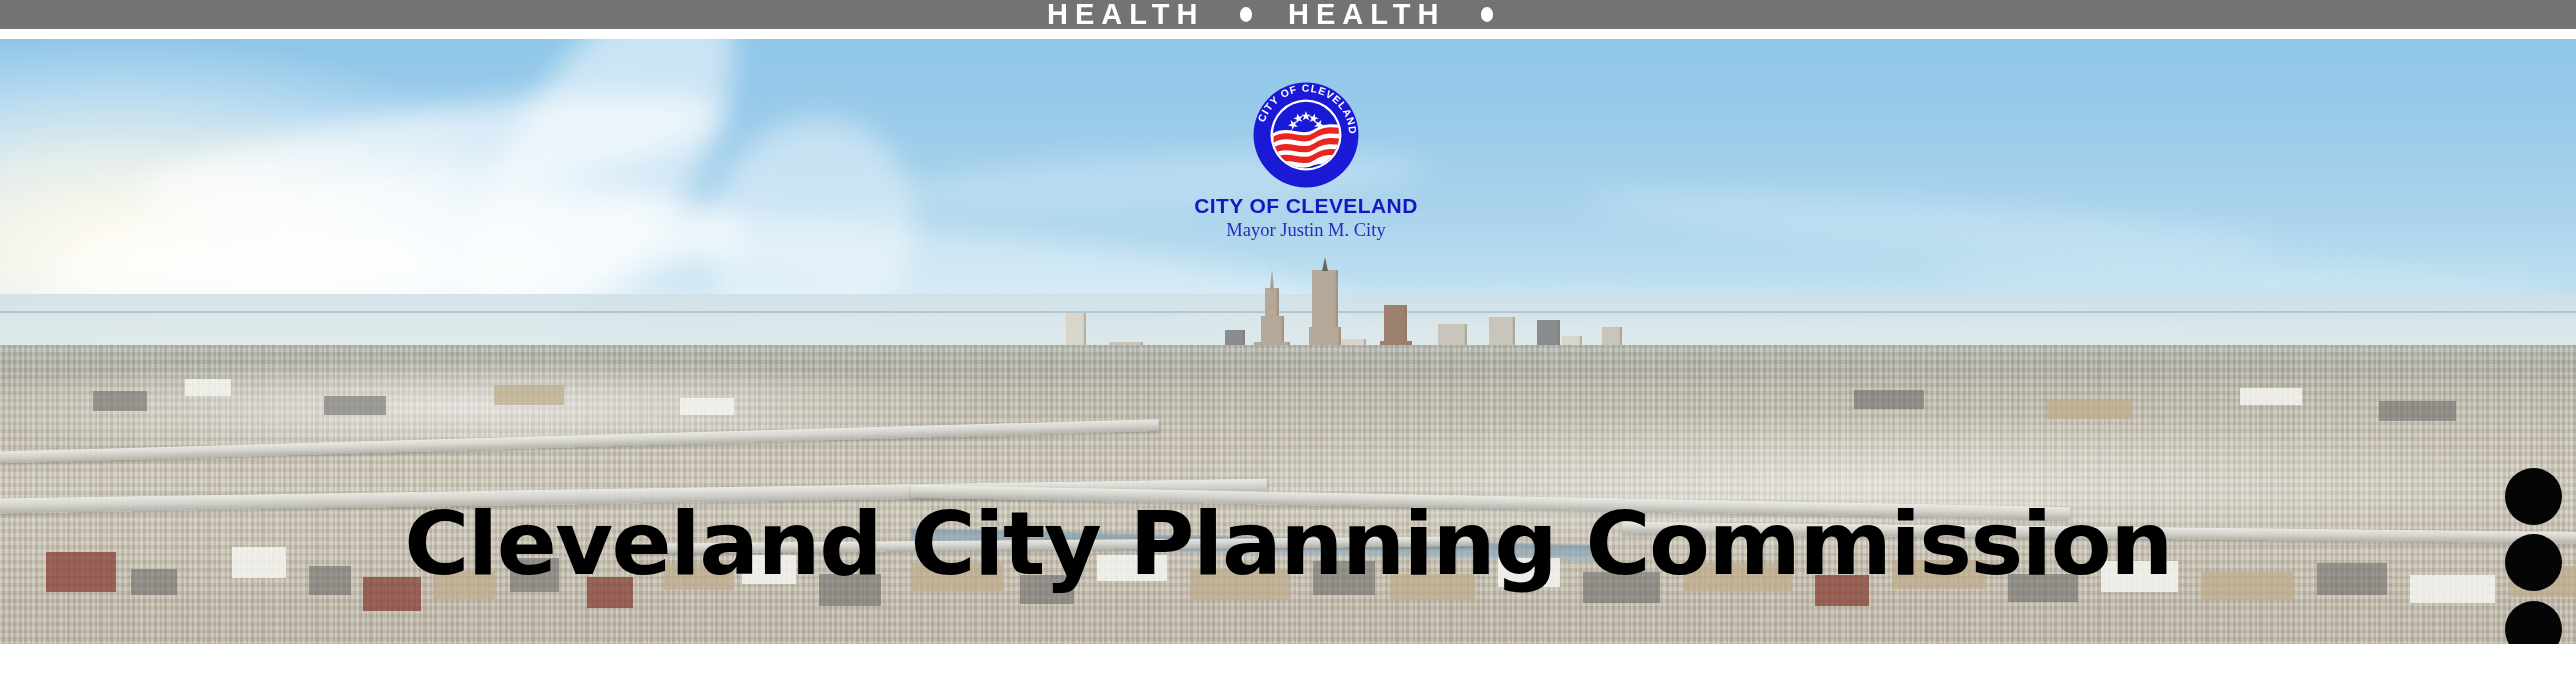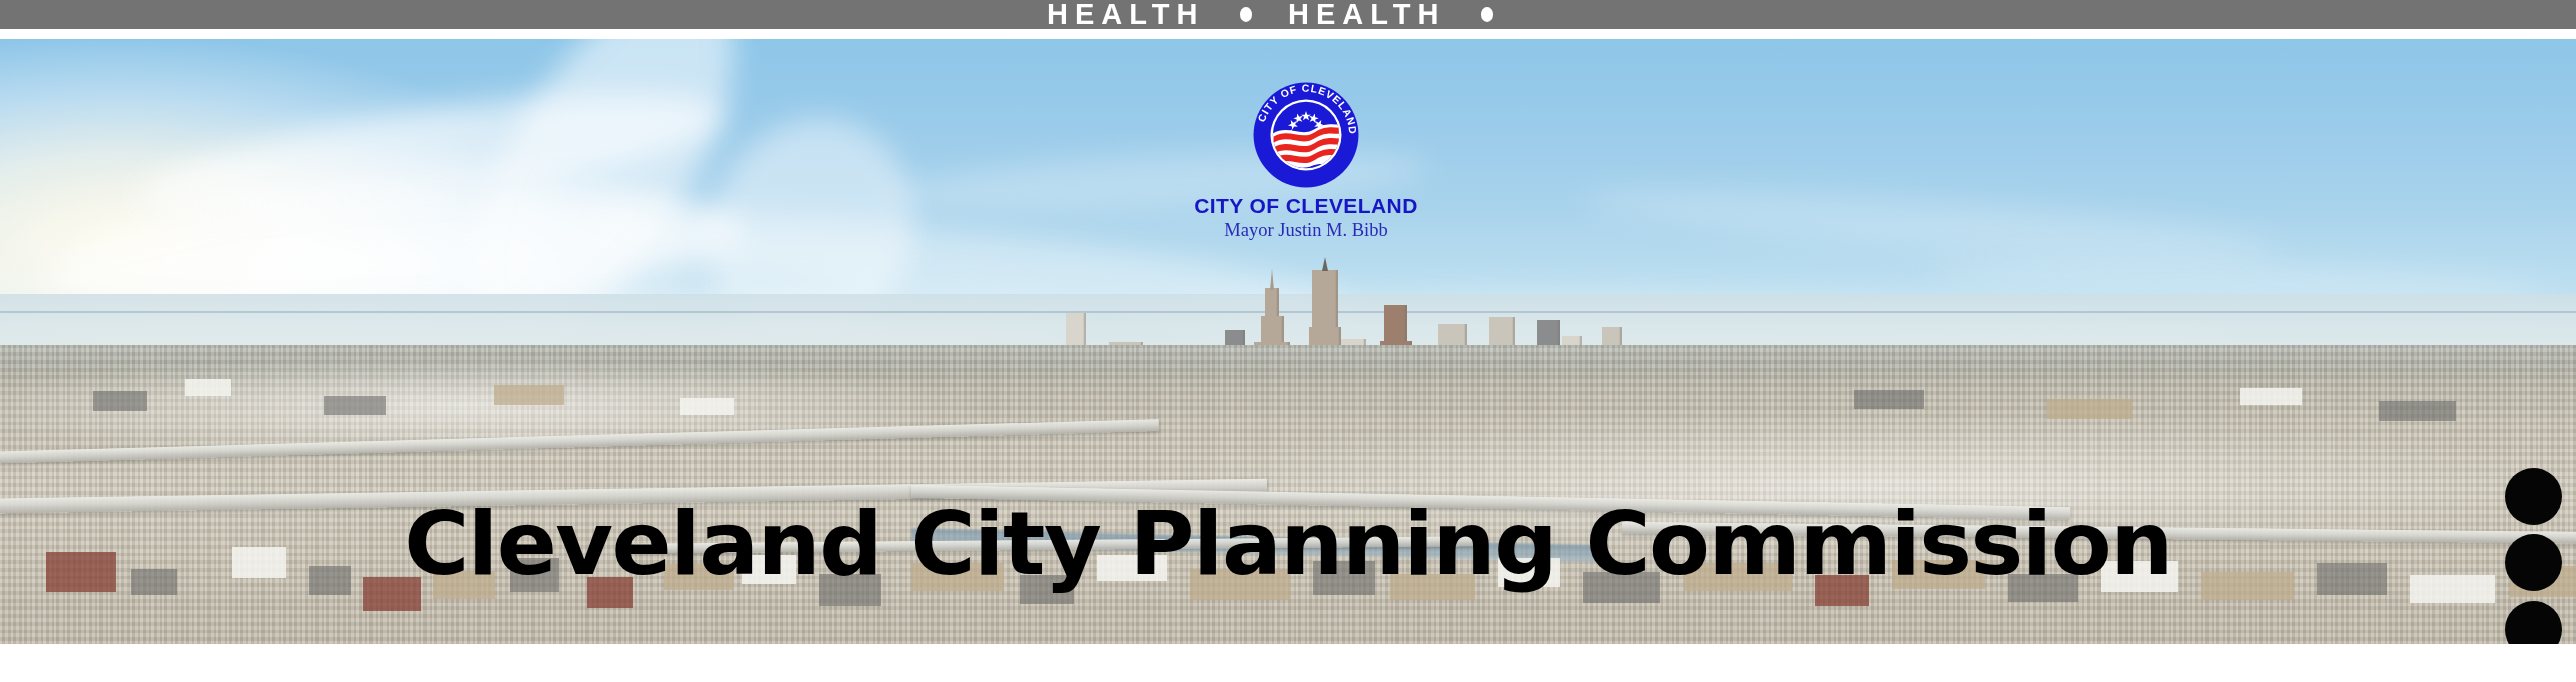--- a/index.html
+++ b/index.html
@@ -481,21 +481,21 @@
           </g>
           <g clip-path="url(#innerClip)">
             <path d="M27,68 C47,56 64,74 82,62 C98,52 110,58 118,56 L118,108 C104,112 92,104 78,110 C62,117 44,106 27,112 Z" fill="#ffffff"></path>
             <path d="M28,72 C48,60 64,78 82,66 C98,56 110,62 117,60 L117,68 C108,70 98,64 82,74 C64,86 48,68 28,80 Z" fill="#e8251f"></path>
             <path d="M28,86 C48,74 64,92 82,80 C98,70 110,76 117,74 L117,82 C108,84 98,78 82,88 C64,100 48,82 28,94 Z" fill="#e8251f"></path>
             <path d="M28,100 C48,88 64,106 82,94 C98,84 110,90 117,88 L117,96 C108,98 98,92 82,102 C64,114 48,96 28,108 Z" fill="#e8251f"></path>
           </g>
         </svg>
       </div>
       <div class="city-name">CITY OF CLEVELAND</div>
-      <div class="mayor-name">Mayor Justin M. Bibb</div>
+      <div class="mayor-name">Mayor Justin M. City</div>
     </div>
 
     <div class="main-title">Cleveland City Planning Commission</div>
 
     <div class="social-rail">
 
       <div class="social-btn">
         <svg viewBox="0 0 48 48" width="37" height="37" aria-hidden="true">
           <defs>
             <mask id="ytMask">

